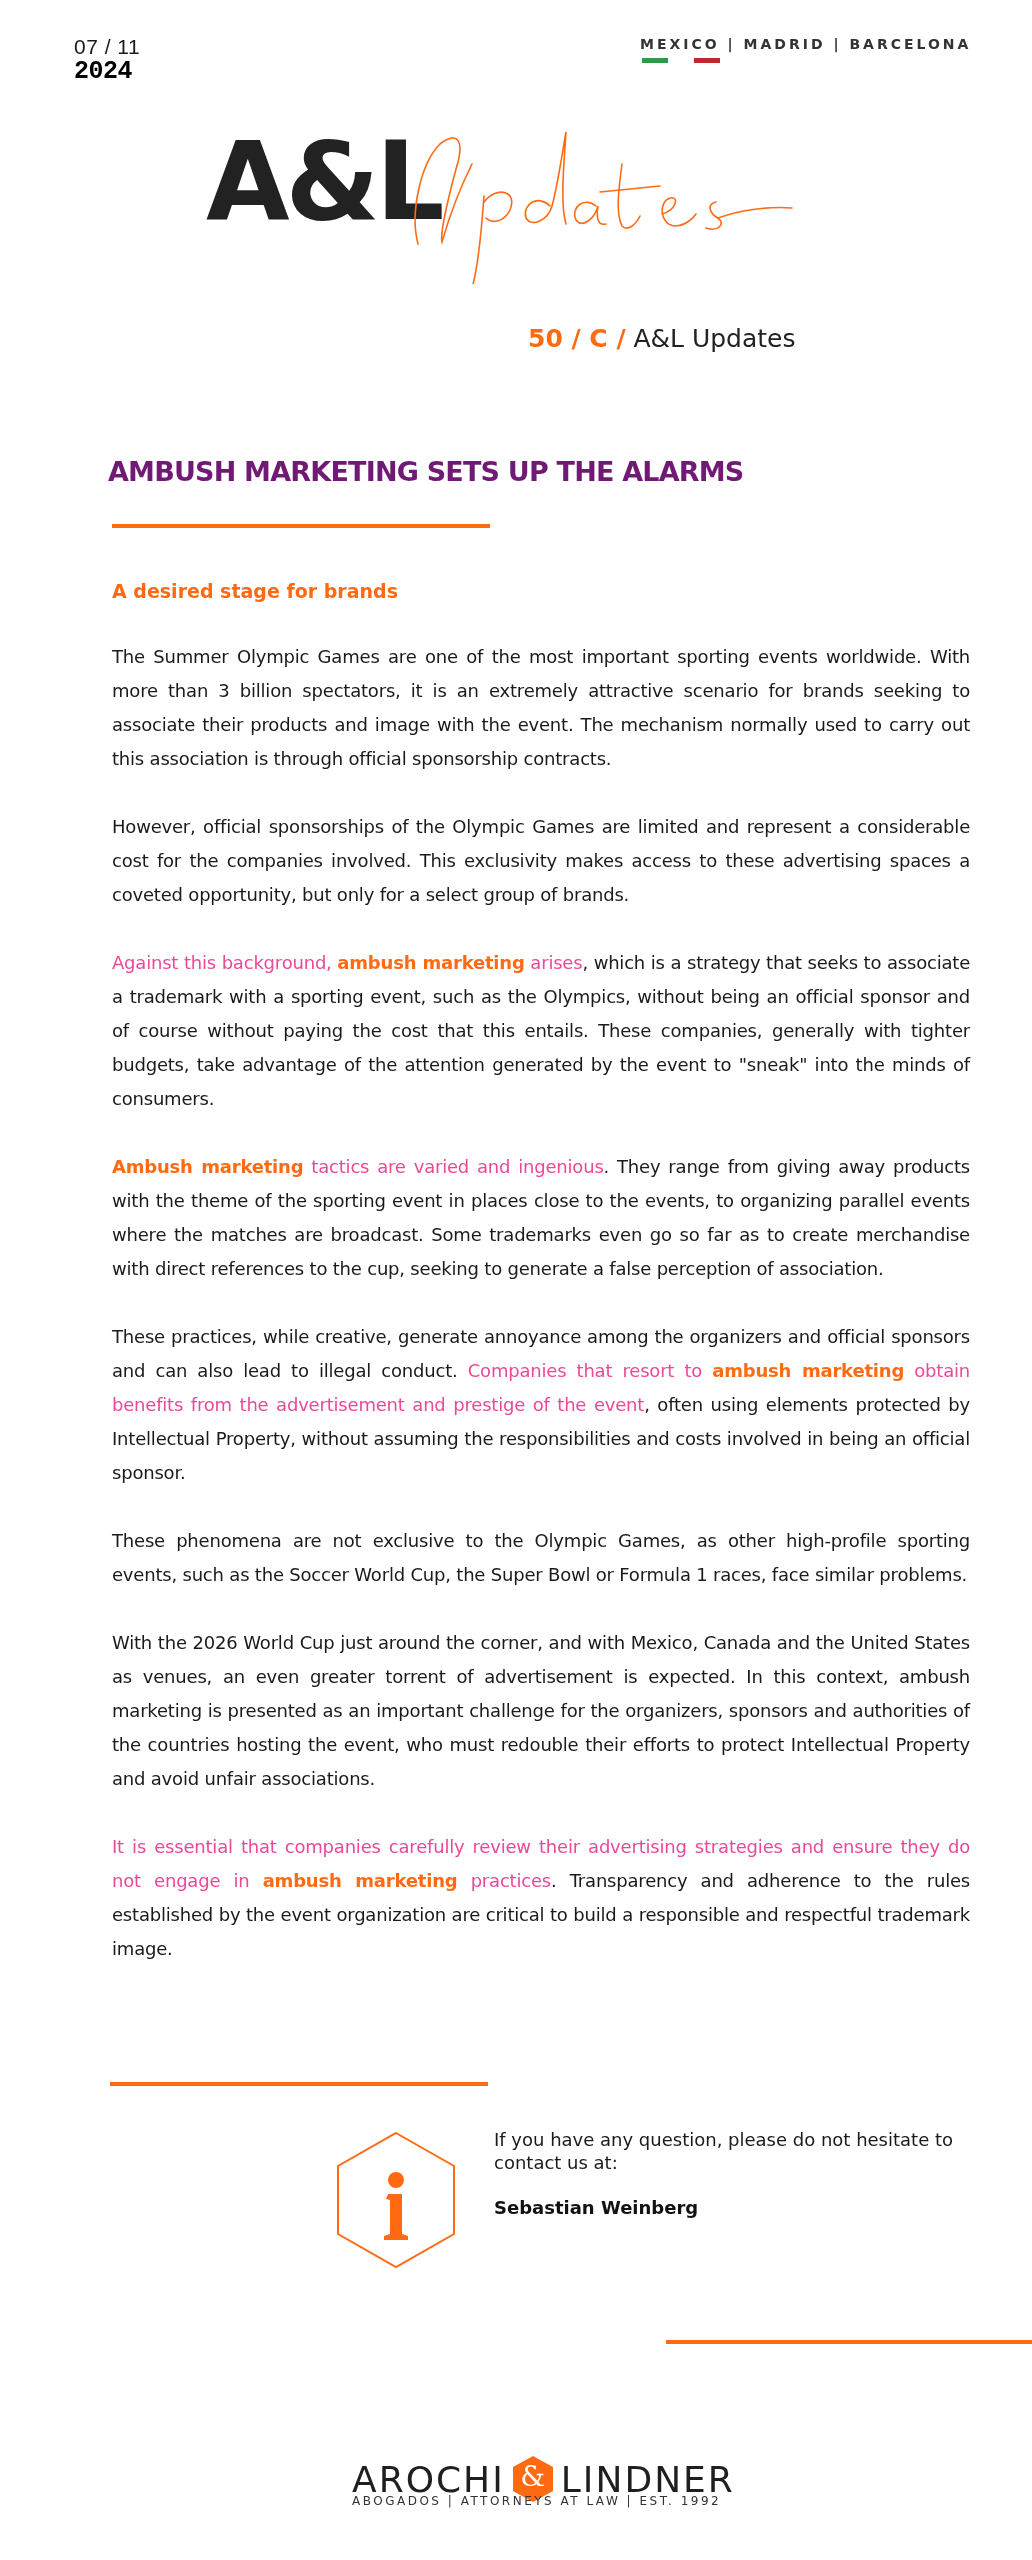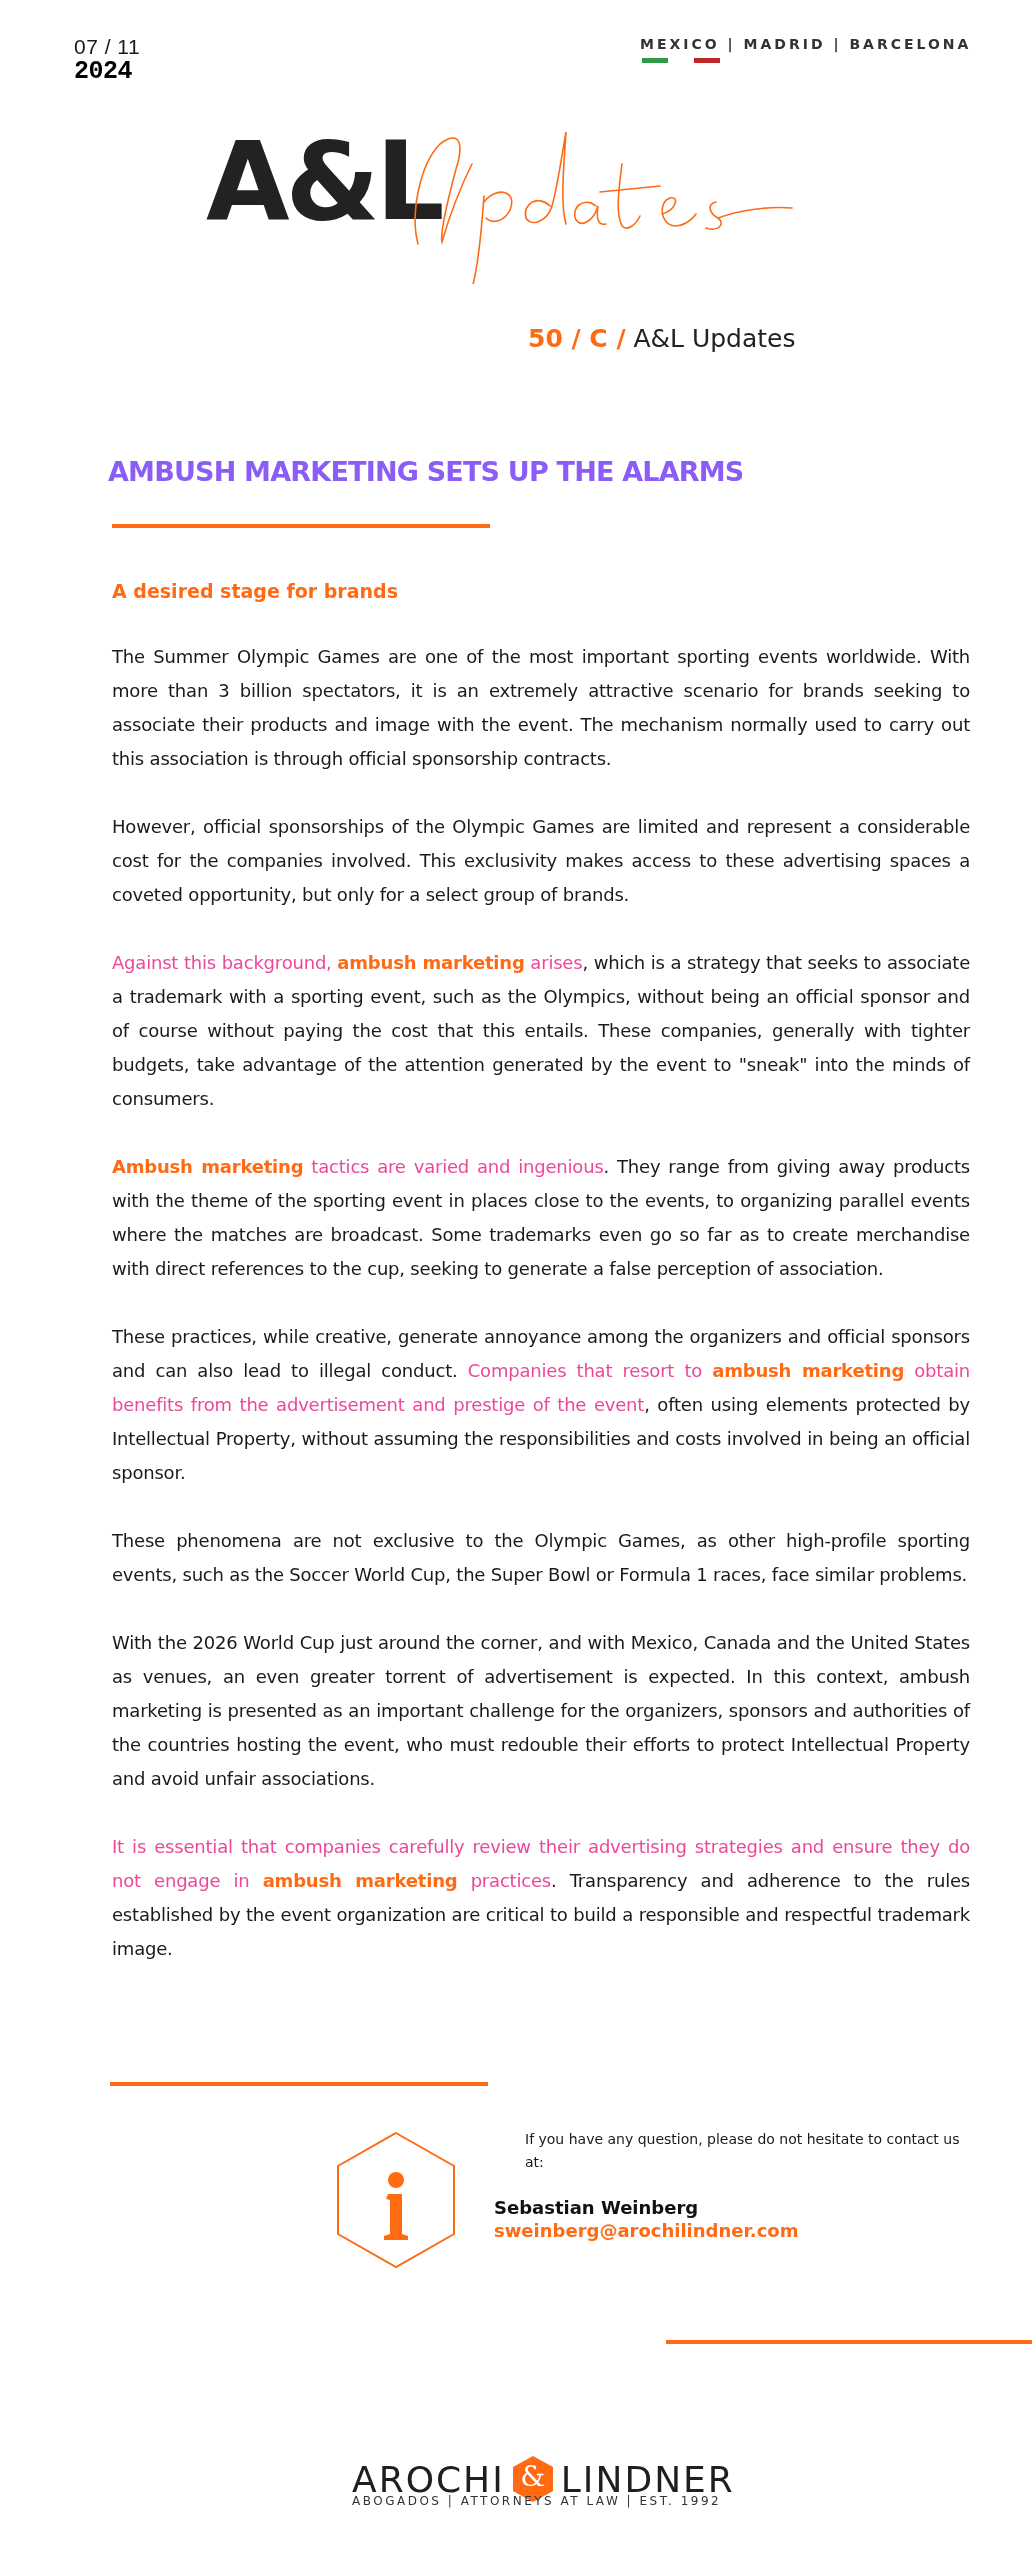--- a/index.html
+++ b/index.html
@@ -20,36 +20,36 @@
 
   
   .al-mark { left: 206px; top: 128px; font-family: "DejaVu Sans", sans-serif; font-weight: bold; font-size: 108px; color: #222; letter-spacing: -4px; line-height: 1; }
   .updates-script { left: 400px; top: 124px; width: 400px; height: 160px; }
 
   .issue { left: 528px; top: 324px; font-family: "DejaVu Sans", sans-serif; font-size: 25px; white-space: nowrap; }
   .issue .accent { color: #ff6a13; font-weight: bold; }
   .issue .title { color: #222; }
 
   
-  .headline { left: 108px; top: 456px; font-family: "DejaVu Sans", sans-serif; font-weight: bold; font-size: 27px; color: #8b5cf6; letter-spacing: -0.8px; white-space: nowrap; }
+  .headline { left: 108px; top: 456px; font-family: "DejaVu Sans", sans-serif; font-weight: bold; font-size: 27px; color: #701a75; letter-spacing: -0.8px; white-space: nowrap; }
   .rule { background: #ff6a13; height: 4px; }
   .rule-1 { left: 112px; top: 524px; width: 378px; }
   .subtitle { left: 112px; top: 580px; font-size: 19px; color: #ff6a13; font-family: "DejaVu Sans", sans-serif; font-weight: bold; }
 
   .body { left: 112px; top: 640px; width: 858px; }
   .body p { font-family: "DejaVu Sans", sans-serif; font-size: 18px; line-height: 34px; text-align: justify; color: #1a1a1a; margin-bottom: 34px; letter-spacing: -0.2px; }
   .body .or { color: #ec4899; }
   .body .ob { color: #ff6a13; font-weight: bold; }
 
   .rule-2 { left: 110px; top: 2082px; width: 378px; }
 
   
   .info-hex { left: 334px; top: 2130px; width: 124px; height: 140px; }
   .contact { left: 494px; top: 2128px; width: 480px; font-family: "DejaVu Sans", sans-serif; }
-  .contact .intro { font-size: 14px; line-height: 23px; color: #1a1a1a; margin-bottom: 22px; margin-left: 31px; }
+  .contact .intro { font-size: 18px; line-height: 23px; color: #1a1a1a; margin-bottom: 22px; }
   .contact .name { font-size: 18px; font-weight: bold; line-height: 23px; color: #111; }
   .contact .email { font-size: 18px; font-weight: bold; line-height: 23px; color: #ff6a13; margin-bottom: 22px; display: block; text-decoration: none; }
 
   .rule-3 { left: 666px; top: 2340px; width: 366px; }
 
   
   .footer-logo { left: 352px; top: 2424px; display: flex; align-items: center; gap: 8px; font-family: "DejaVu Sans", sans-serif; font-size: 36px; color: #1f1f1f; letter-spacing: 2px; margin-top: 32px; }
   .amp-hex { width: 40px; height: 46px; position: relative; }
   .amp-hex svg { position: absolute; left: 0; top: 0; }
   .amp-hex span { position: absolute; left: 0; top: 4px; width: 40px; text-align: center; color: #fff; font-family: "DejaVu Serif", serif; font-size: 28px; letter-spacing: 0; }
@@ -113,21 +113,20 @@
 <svg class="abs info-hex" viewBox="0 0 124 140">
   <polygon points="62,3 120,36 120,104 62,137 4,104 4,36" fill="none" stroke="#ff6a13" stroke-width="2"></polygon>
   <circle cx="62" cy="50" r="8" fill="#ff6a13"></circle>
   <path d="M54 64 L68 64 L68 104 L74 106 L74 110 L50 110 L50 106 L56 104 L56 70 L52 69 Z" fill="#ff6a13"></path>
 </svg>
 
 <div class="abs contact">
   <p class="intro">If you have any question, please do not hesitate to contact us at:</p>
   <div>
     <div class="name">Sebastian Weinberg</div>
-    <a class="email">sweinberg@arochilindner.com</a>
   </div>
 </div>
 
 <div class="abs rule rule-3"></div>
 
 <div class="abs footer-logo">
   <span>AROCHI</span>
   <div class="amp-hex">
     <svg width="40" height="46" viewBox="0 0 40 46">
         <polygon points="20,0 40,11 40,35 20,46 0,35 0,11" fill="#ff6a13"></polygon>

